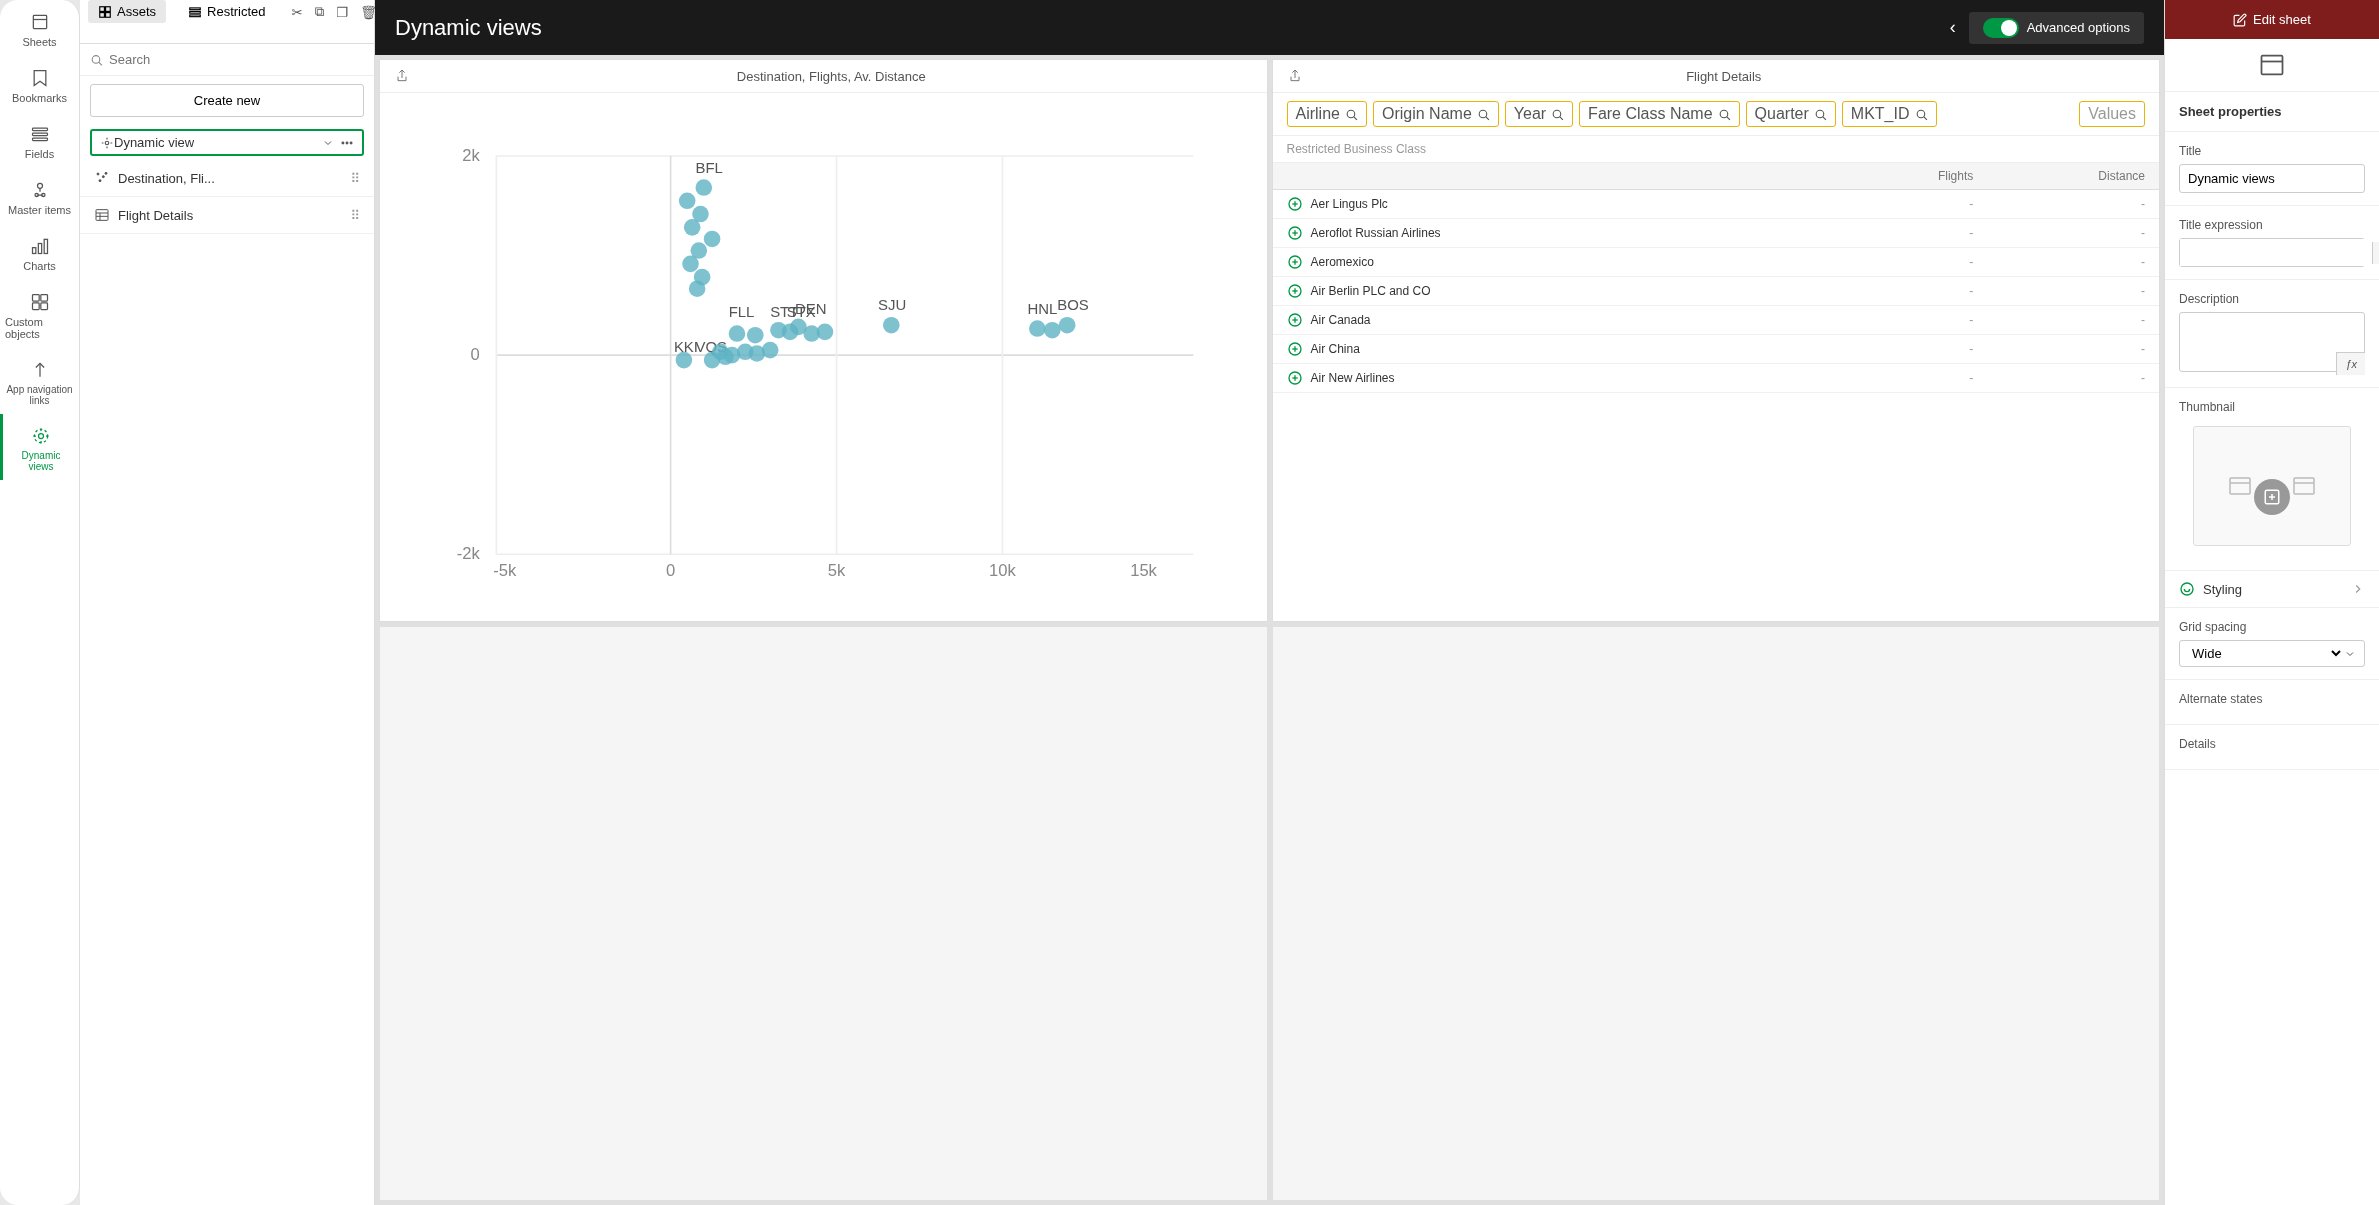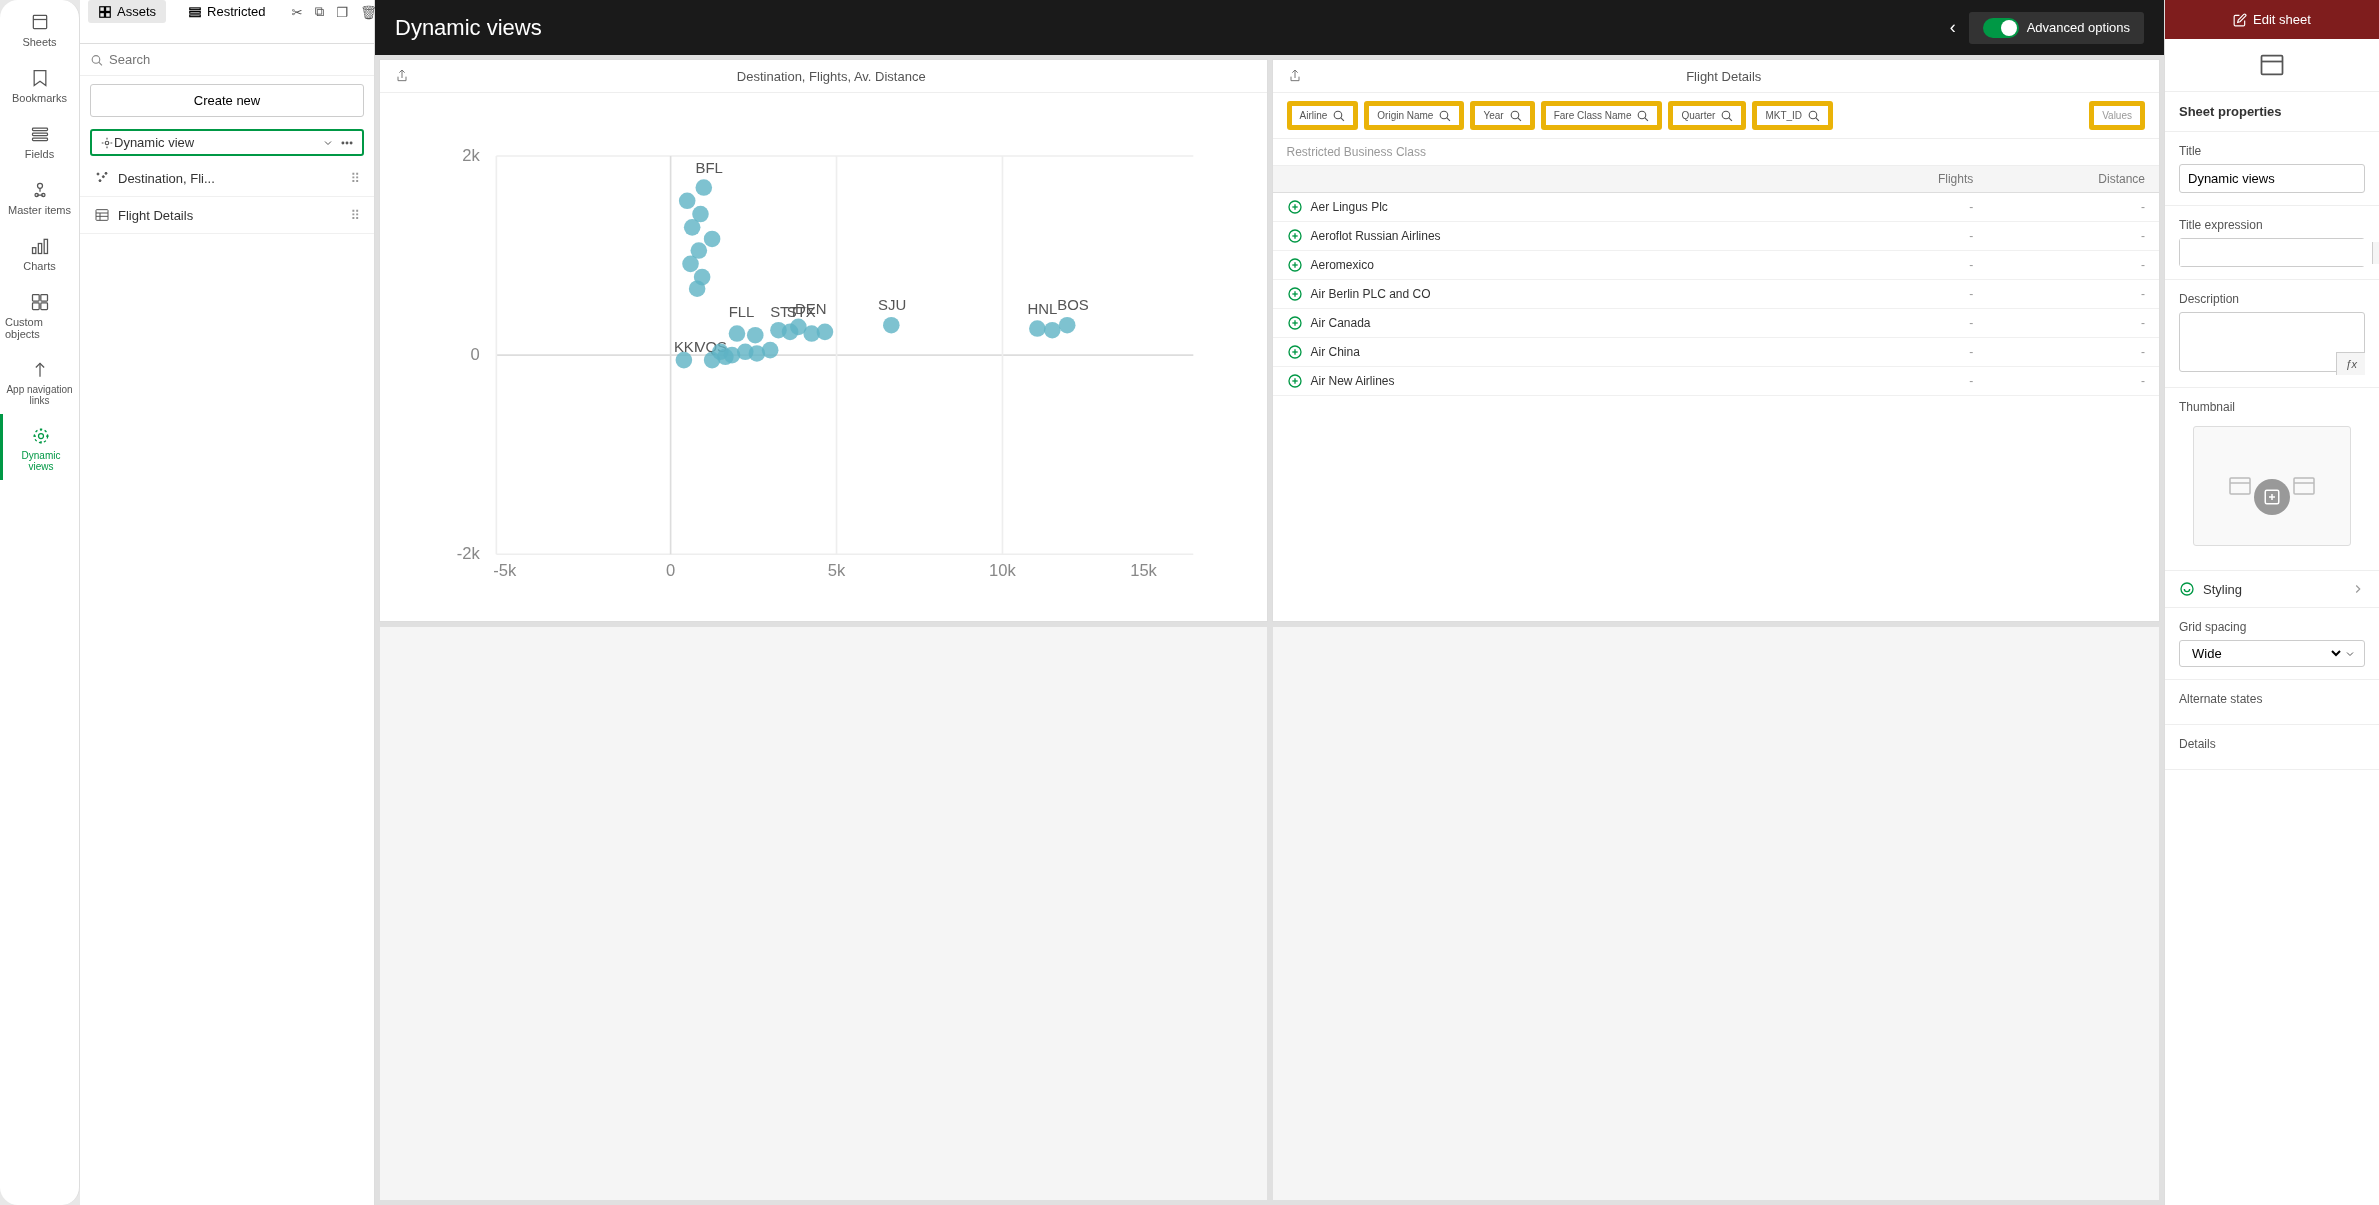--- a/index.html
+++ b/index.html
@@ -230,24 +230,24 @@
       display: flex;
       flex-wrap: wrap;
       gap: 6px;
       padding: 8px 14px;
       border-bottom: 1px solid #eee;
     }
     .filter-chip {
       display: flex;
       align-items: center;
       gap: 5px;
-      border: 5px solid #eab308;
+      border: 1px solid #eab308;
       border-radius: 3px;
       padding: 3px 8px;
-      font-size: 10px;
+      font-size: 16px;
       color: #555;
       cursor: pointer;
     }
     .filter-chip svg { width: 13px; height: 13px; }
 
     .table-header-row {
       display: flex;
       padding: 6px 14px;
       background: #f5f5f5;
       border-bottom: 1px solid #ddd;

